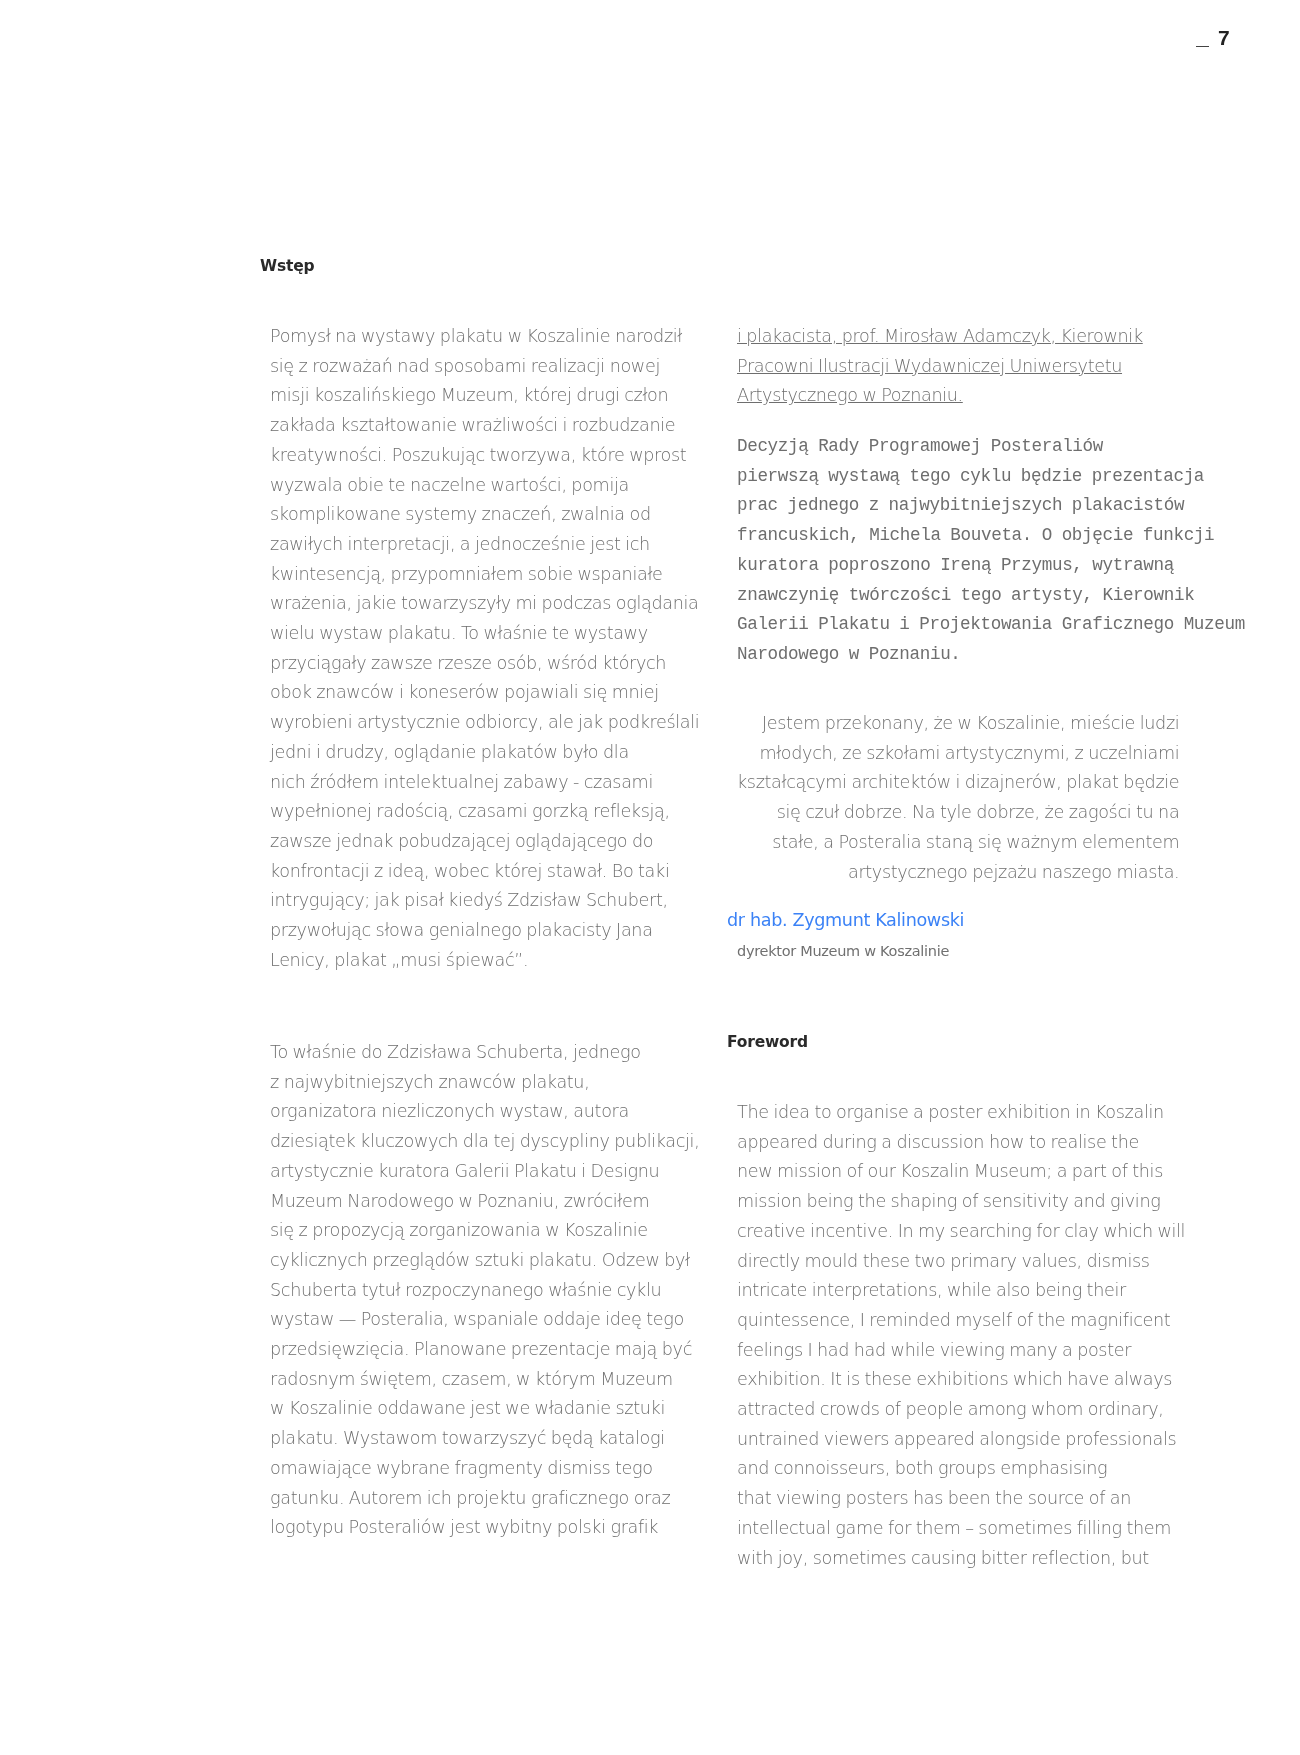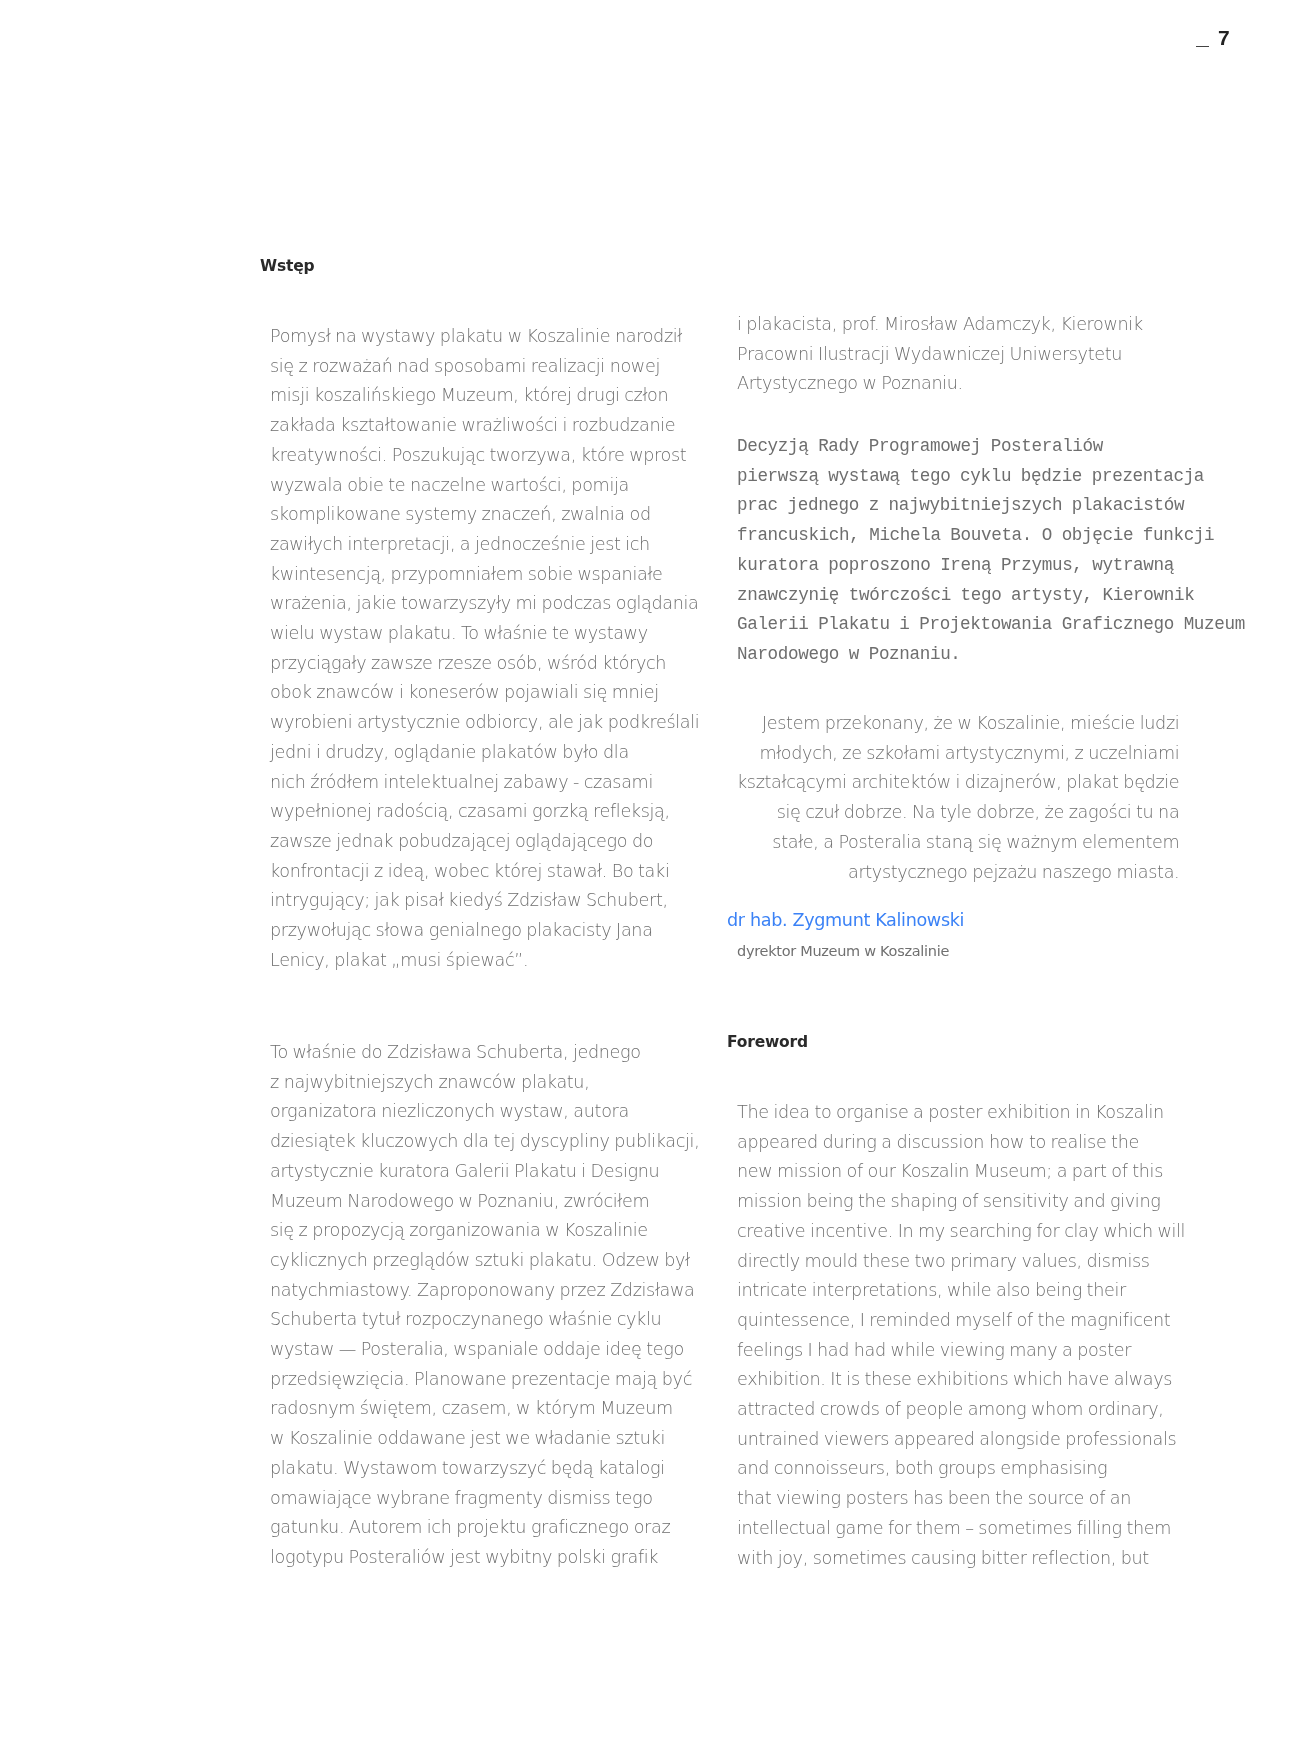--- a/index.html
+++ b/index.html
@@ -123,35 +123,34 @@
 
   <div class="para" style="top:1028px;">
     <span class="ln">To właśnie do Zdzisława Schuberta, jednego</span>
     <span class="ln">z najwybitniejszych znawców plakatu,</span>
     <span class="ln">organizatora niezliczonych wystaw, autora</span>
     <span class="ln">dziesiątek kluczowych dla tej dyscypliny publikacji,</span>
     <span class="ln">artystycznie kuratora Galerii Plakatu i Designu</span>
     <span class="ln">Muzeum Narodowego w Poznaniu, zwróciłem</span>
     <span class="ln">się z propozycją zorganizowania w Koszalinie</span>
     <span class="ln">cyklicznych przeglądów sztuki plakatu. Odzew był</span>
-    <span class="ln">natychmiastowy. Zaproponowany przez Zdzisława</span>
     <span class="ln">Schuberta tytuł rozpoczynanego właśnie cyklu</span>
     <span class="ln">wystaw — Posteralia, wspaniale oddaje ideę tego</span>
     <span class="ln">przedsięwzięcia. Planowane prezentacje mają być</span>
     <span class="ln">radosnym świętem, czasem, w którym Muzeum</span>
     <span class="ln">w Koszalinie oddawane jest we władanie sztuki</span>
     <span class="ln">plakatu. Wystawom towarzyszyć będą katalogi</span>
     <span class="ln">omawiające wybrane fragmenty dismiss tego</span>
     <span class="ln">gatunku. Autorem ich projektu graficznego oraz</span>
     <span class="ln">logotypu Posteraliów jest wybitny polski grafik</span>
   </div>
 </div>
 
 <div class="column col-right">
-  <div class="para" style="top:300px;">
+  <div class="para" style="top:312px;text-decoration:underline;">
     <span class="ln">i plakacista, prof. Mirosław Adamczyk, Kierownik</span>
     <span class="ln">Pracowni Ilustracji Wydawniczej Uniwersytetu</span>
     <span class="ln">Artystycznego w Poznaniu.</span>
   </div>
 
   <div class="para" style="top:422px;font-family:Liberation Mono, monospace;">
     <span class="ln">Decyzją Rady Programowej Posteraliów</span>
     <span class="ln">pierwszą wystawą tego cyklu będzie prezentacja</span>
     <span class="ln">prac jednego z najwybitniejszych plakacistów</span>
     <span class="ln">francuskich, Michela Bouveta. O objęcie funkcji</span>

